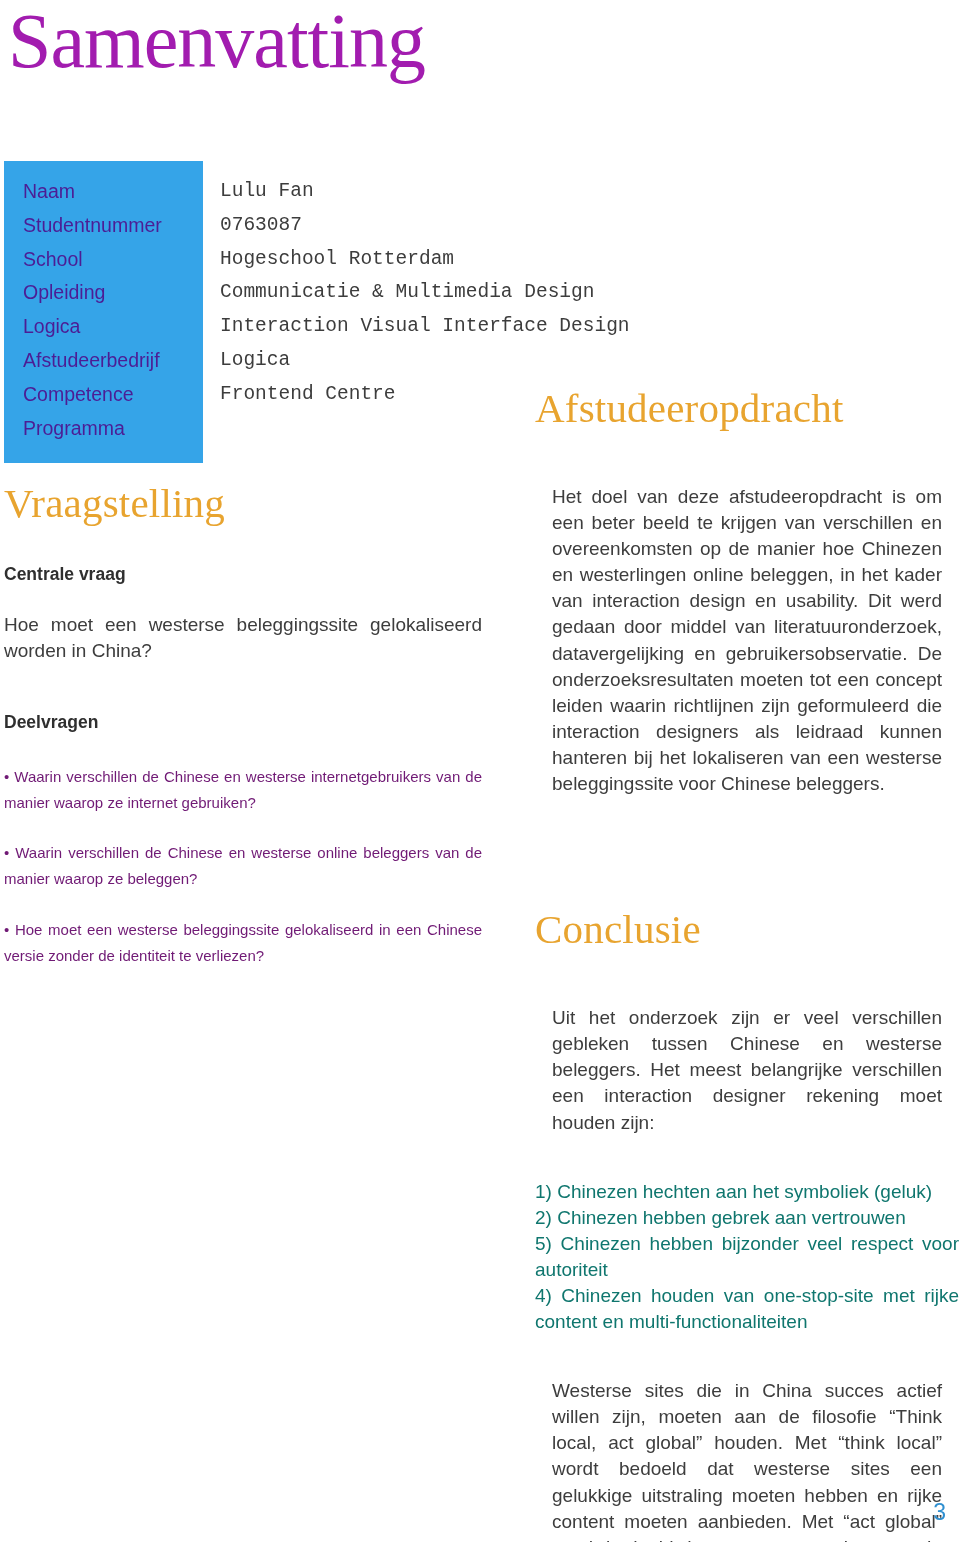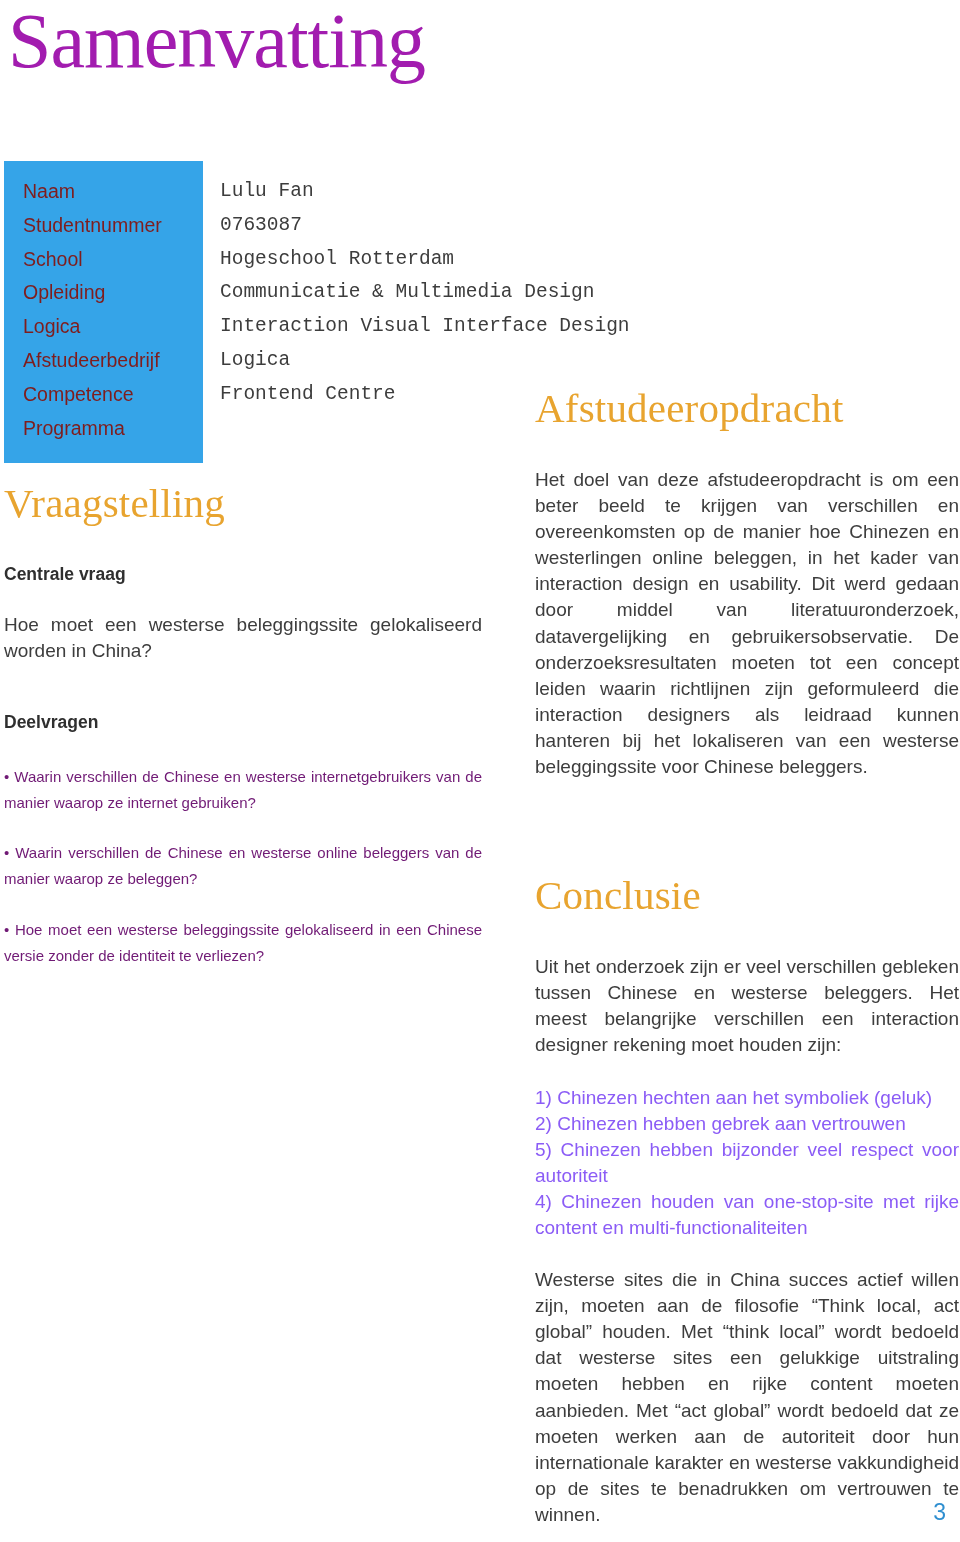--- a/index.html
+++ b/index.html
@@ -41,21 +41,21 @@
     position: absolute;
     left: 0;
     top: 0;
     width: 199px;
     height: 302px;
     background: #35a4e8;
     box-sizing: border-box;
     padding: 14px 0 0 19px;
   }
   .meta-labels .meta-row {
-    color: #7f1d1d;
+    color: #4c1d95;
     font-size: 19.5px;
     line-height: 33.8px;
     white-space: nowrap;
   }
   .meta-values {
     position: absolute;
     left: 216px;
     top: 0;
     width: 560px;
     padding-top: 14px;
@@ -99,21 +99,21 @@
     margin: 0;
     line-height: 24px;
   }
 
   
   p.body {
     font-size: 19px;
     line-height: 26.1px;
     color: #3d3d3d;
     text-align: justify;
-    margin: 0;
+    margin: 17px;
   }
   p.body-left {
     font-size: 19px;
     line-height: 26.1px;
     color: #3d3d3d;
     text-align: justify;
     margin: 0;
   }
   .sp-26 { height: 26px; }
   .sp-30 { height: 30px; }
@@ -125,21 +125,21 @@
     line-height: 26.1px;
     color: #701a75;
     text-align: justify;
     margin: 0 0 24px 0;
   }
   .bullet-item:last-child { margin-bottom: 0; }
 
   .numbered-list {
     font-size: 19px;
     line-height: 26.1px;
-    color: #8b5cf6;
+    color: #0f766e;
     text-align: justify;
     margin: 0;
   }
   .numbered-list .nl-item { display: block; }
 
   
   .page-number {
     position: absolute;
     right: 14px;
     bottom: 16px;

